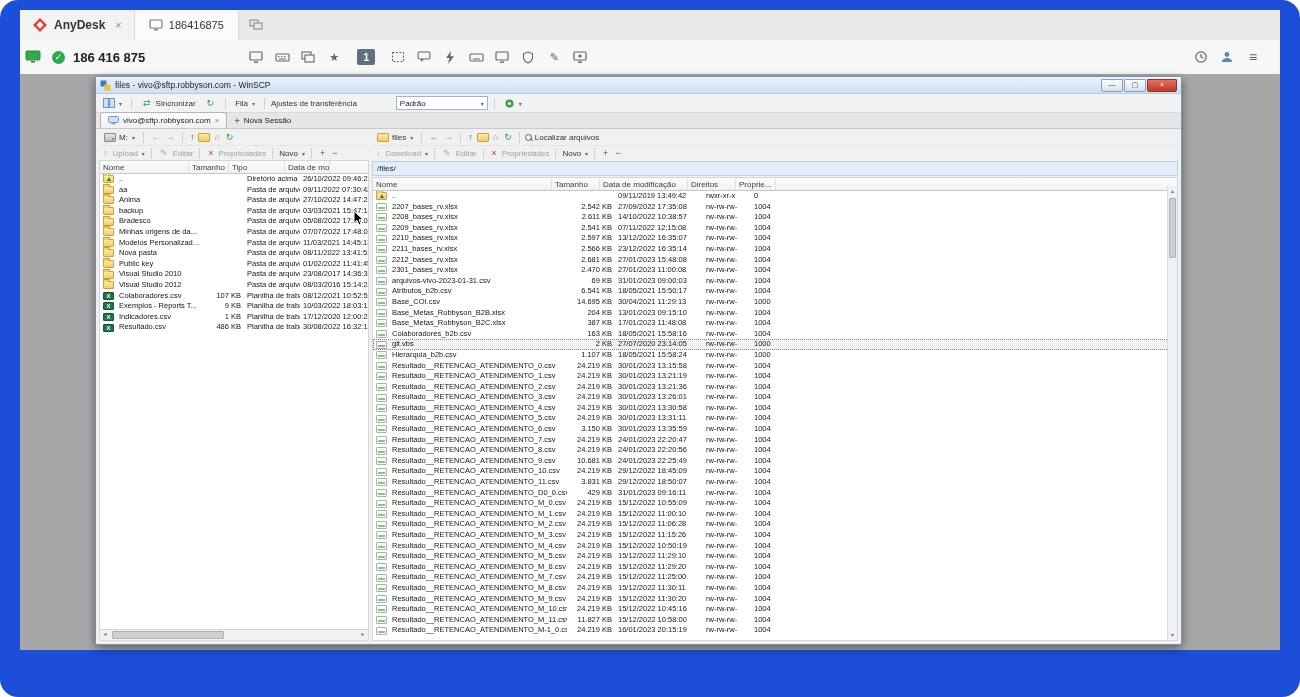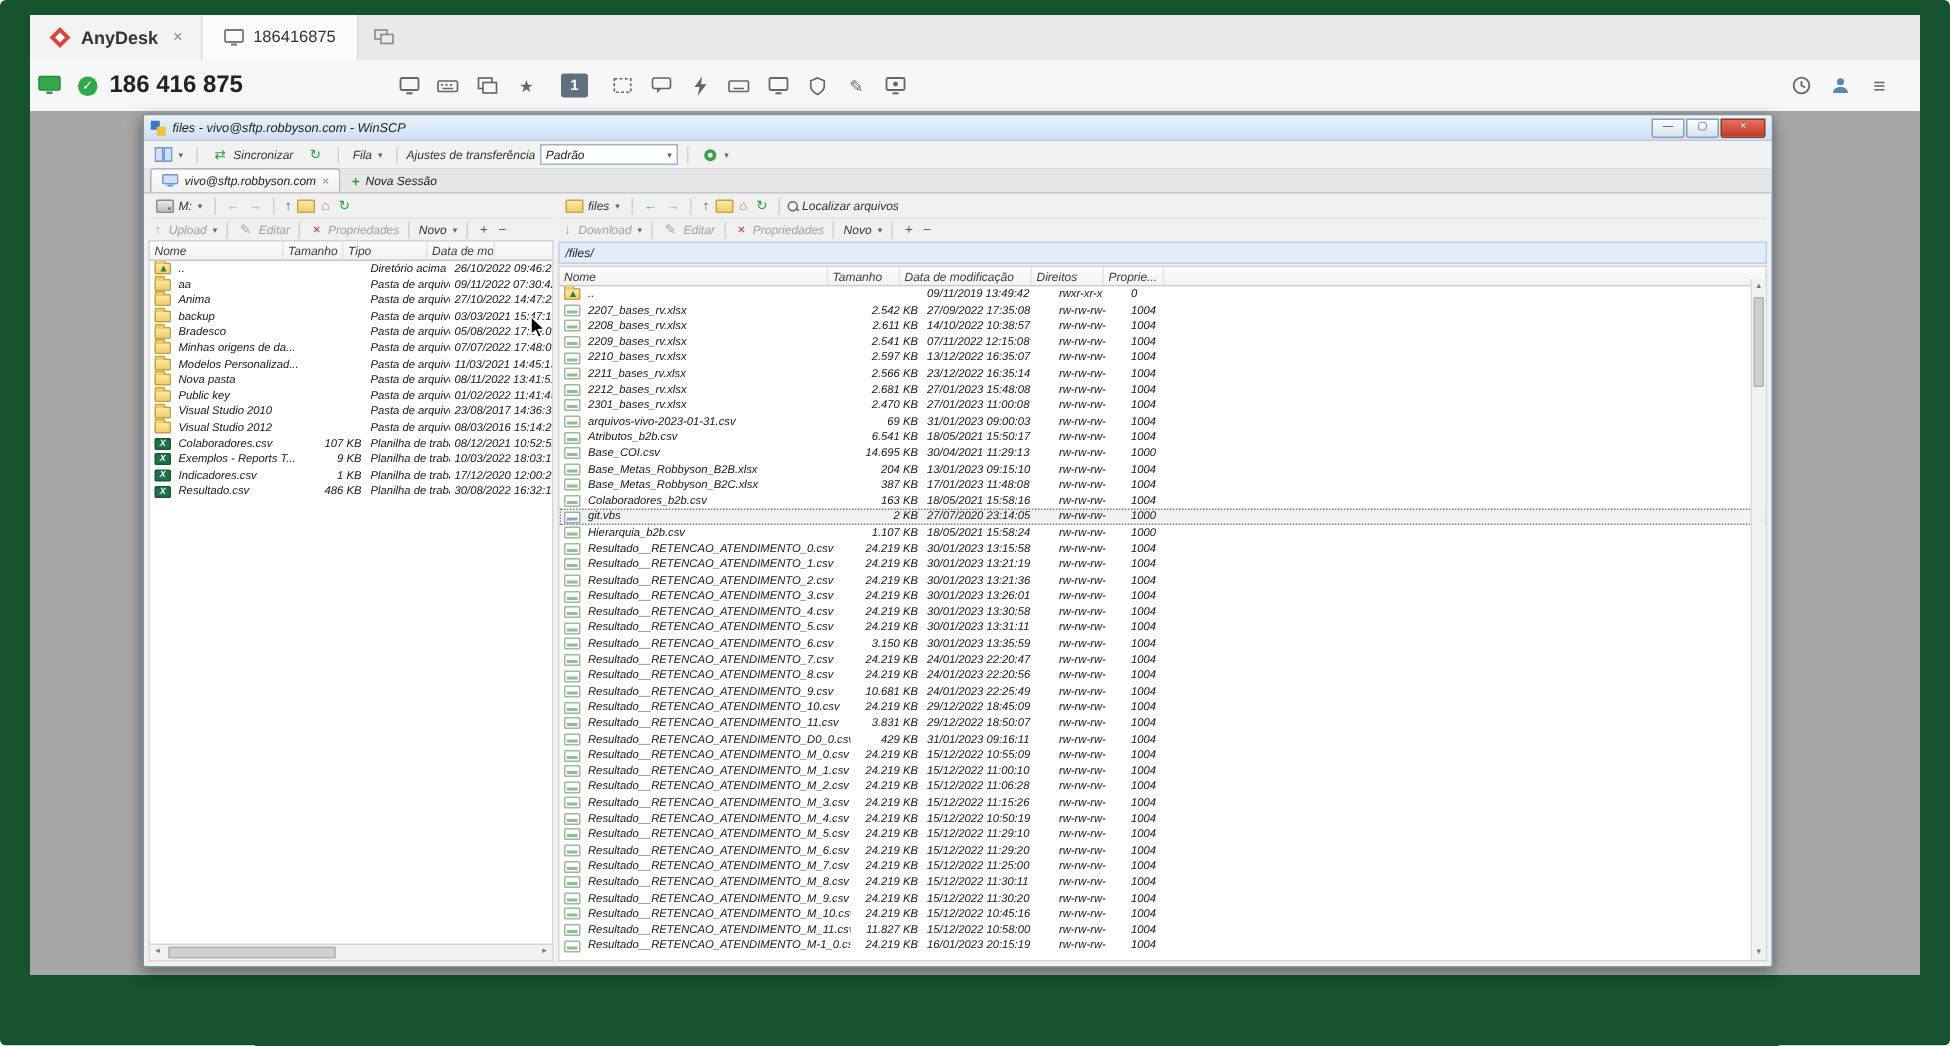--- a/index.html
+++ b/index.html
@@ -1,42 +1,42 @@
 <!DOCTYPE html>
 <html><head>
 <meta charset="utf-8">
 <style>
   html,body{margin:0;padding:0;background:#fff;}
   body{width:1300px;height:697px;position:relative;overflow:hidden;
        font-family:"Liberation Sans","DejaVu Sans",sans-serif;}
-  .screen{position:absolute;inset:0;background:#14532d;border-radius:4px;}
+  .screen{position:absolute;inset:0;background:#1d4ed8;border-radius:18px;}
 
   
   .ad-tabbar{position:absolute;left:20px;top:10px;width:1260px;height:30px;
     background:#e9e9e9;border-bottom:1px solid #d2d2d2;display:flex;align-items:stretch;}
   .ad-brandtab{display:flex;align-items:center;gap:6px;padding:0 12px;background:#f3f3f3;}
   .ad-brandname{font-weight:bold;font-size:12px;color:#333;}
   .ad-tabclose{color:#8a8a8a;font-size:11px;margin-left:4px;cursor:default;}
   .ad-sessiontab{display:flex;align-items:center;gap:6px;padding:0 14px;background:#fbfbfb;
     border-left:1px solid #d8d8d8;border-right:1px solid #d8d8d8;font-size:11px;color:#333;}
   .ad-newtab{display:flex;align-items:center;padding:0 10px;color:#8b8b8b;}
   .ad-toolbar{position:absolute;left:20px;top:40px;width:1260px;height:34px;background:#f7f7f7;
     border-bottom:1px solid #cfcfcf;display:flex;align-items:center;}
-  .ad-id{font-weight:bold;font-size:16px;color:#222;margin:0 14px 0 8px;}
+  .ad-id{font-weight:bold;font-size:13px;color:#222;margin:0 14px 0 8px;}
   .ad-check{width:13px;height:13px;border-radius:50%;background:#2fa84e;color:#fff;font-size:9px;
     line-height:13px;text-align:center;margin-left:6px;}
   .adi{display:inline-flex;align-items:center;justify-content:center;width:22px;height:22px;margin:0 2px;}
   .adi svg{display:block;}
   .ad-badge1{width:18px;height:16px;background:#61707f;color:#fff;font-size:10px;font-weight:bold;
     display:flex;align-items:center;justify-content:center;border-radius:2px;margin:0 10px;}
   .ad-right{margin-left:auto;display:flex;align-items:center;margin-right:14px;}
   .glyph{font-size:11px;color:#666;}
 
   
-  .desktop{position:absolute;left:20px;top:74px;width:1260px;height:576px;background:#a7a7a7;font-style:italic;}
+  .desktop{position:absolute;left:20px;top:74px;width:1260px;height:576px;background:#a7a7a7;}
 
   
   .winscp{position:absolute;left:75px;top:2px;width:1085px;height:567px;background:#f0f0f0;
     border:1px solid #7b94ad;border-radius:2px;box-shadow:0 3px 10px rgba(0,0,0,.45);
     display:flex;flex-direction:column;font-size:8px;color:#222;}
   .w-titlebar{height:16px;background:linear-gradient(#eaf2fb,#cfe0f2);display:flex;align-items:center;
     padding:0 4px;border-bottom:1px solid #b9c9dc;flex:none;}
   .w-title{font-size:8.5px;color:#1d1d1d;margin-left:4px;}
   .wbtns{margin-left:auto;display:flex;gap:1px;}
   .wbtn{width:20px;height:11px;border:1px solid #8aa0b8;background:linear-gradient(#fdfdfd,#d5e1ee);
@@ -44,21 +44,21 @@
   .wbtn.close{width:28px;background:linear-gradient(#e4705f,#c03a27);color:#fff;border-color:#8f3527;}
   .w-menubar{height:13px;background:#f4f4f4;display:flex;align-items:center;padding:0 4px;flex:none;
     border-bottom:1px solid #e2e2e2;}
   .menu-item{padding:0 6px;font-size:8px;color:#222;}
   .w-toolbar{height:18px;background:#f2f2f2;border-bottom:1px solid #dadada;display:flex;
     align-items:center;padding:0 4px;flex:none;gap:3px;}
   .vsep{width:1px;height:11px;background:#d0d0d0;margin:0 3px;flex:none;}
   .tbtn{display:inline-flex;align-items:center;gap:3px;padding:1px 3px;border-radius:2px;color:#333;}
   .dd{font-size:6px;color:#666;margin-left:1px;}
   .combo-box{background:#fff;border:1px solid #9fb4cb;height:12px;display:inline-flex;
-    align-items:center;padding:0 3px;min-width:84px;justify-content:space-between;color:#222;}
+    align-items:center;padding:0 3px;min-width:84px;justify-content:space-between;color:#222;margin-left:36px;}
   .g{font-size:9px;line-height:9px;display:inline-block;padding:0 2px;}
   .green{color:#2e9e44;} .blue{color:#5b8ed6;} .dim{color:#a8a8a8;} .amber{color:#b08d3f;}
   .red{color:#c0392b;} .dark{color:#555;}
 
   .w-tabs{height:15px;background:#e6e6e6;display:flex;align-items:flex-end;padding:0 4px;flex:none;
     border-bottom:1px solid #c9c9c9;}
   .stab{display:flex;align-items:center;gap:4px;font-size:8px;padding:1px 7px;height:13px;}
   .stab.active{background:linear-gradient(#fdfdfd,#f0f0f0);border:1px solid #b5b5b5;border-bottom:none;
     border-radius:3px 3px 0 0;}
   .stab .x{color:#888;font-size:8px;}

